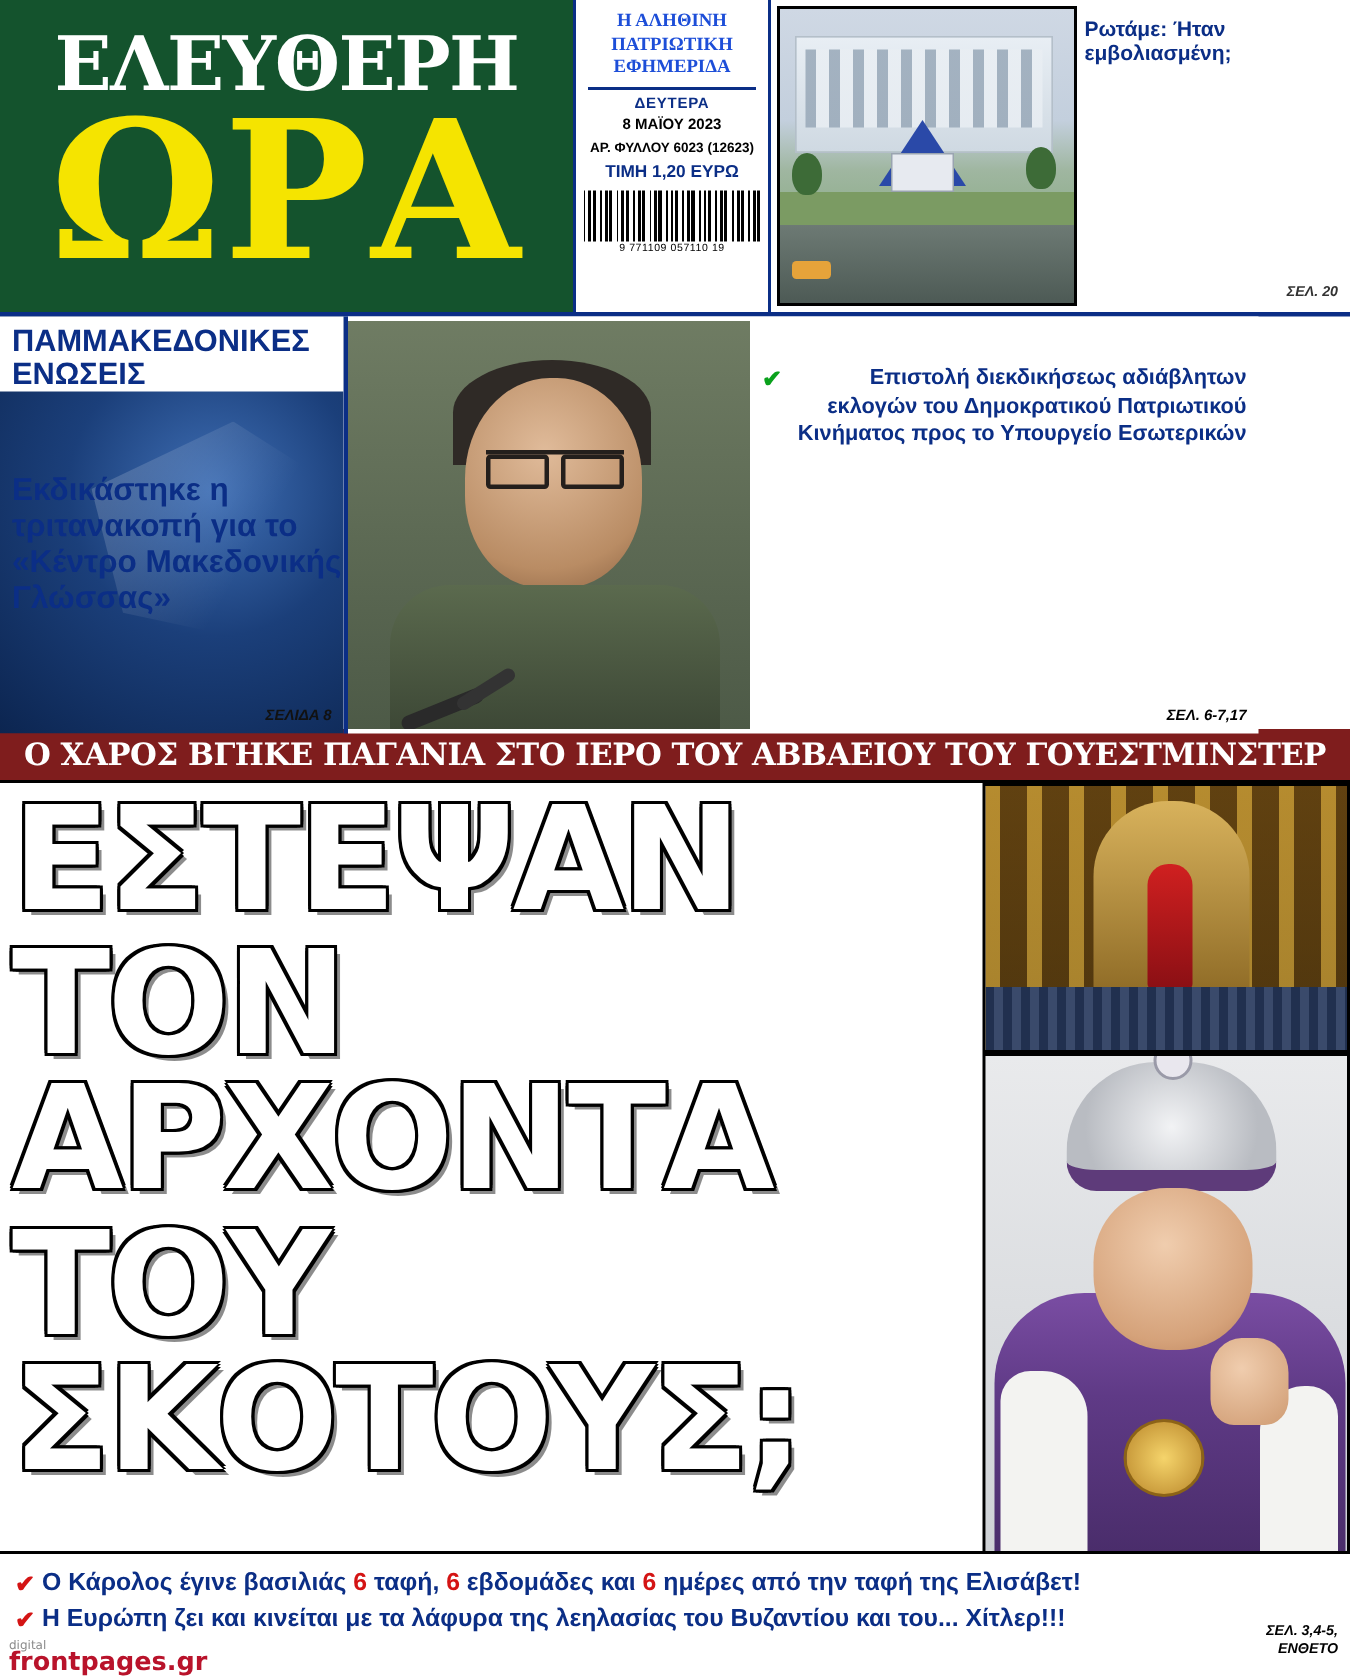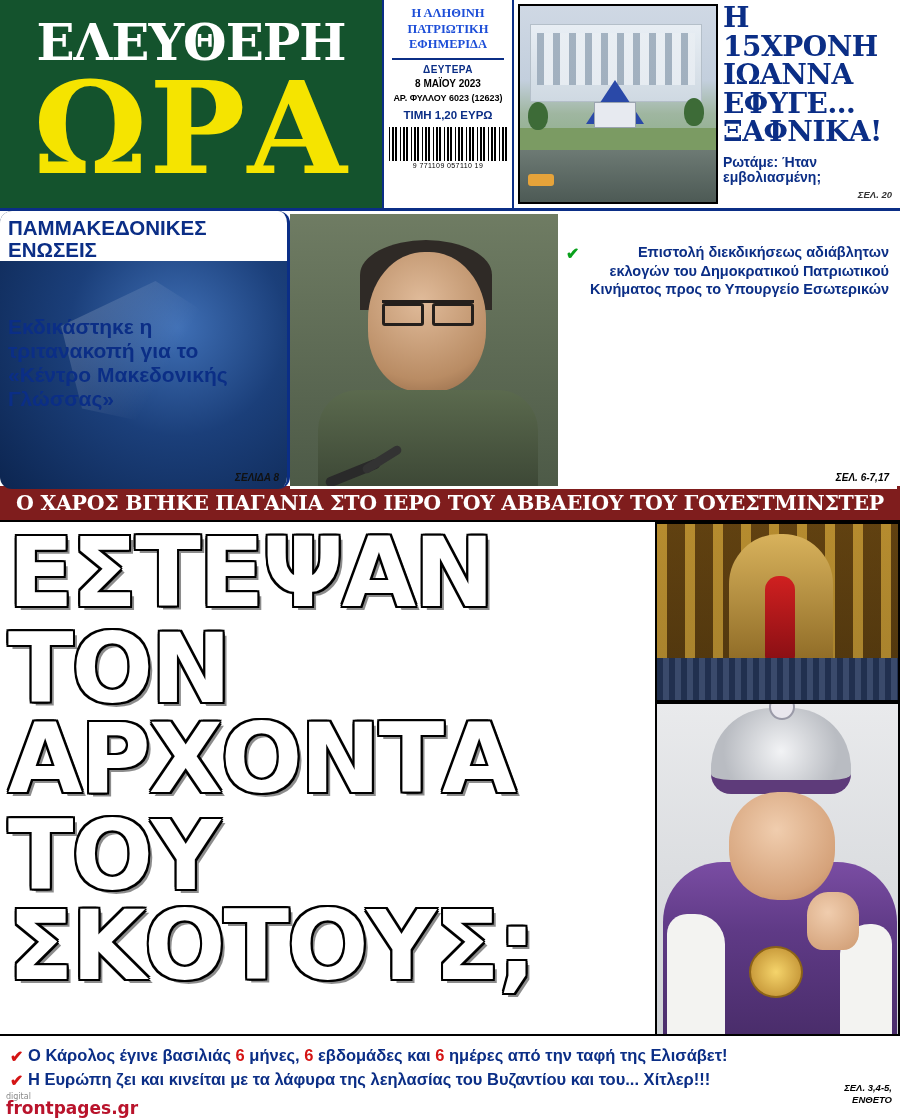--- a/index.html
+++ b/index.html
@@ -125,23 +125,22 @@
   }
   .tr-page {
     position: absolute; right: 6px; bottom: 8px; font-size: 9.5px; font-weight: bold; color:#333;
     font-style: italic;
   }
 
   
   .row2 { display: flex; width: 900px; height: 278px; border-top: 3px solid #0b2e86; }
 
   .macedonia {
-    width: 290px; height: 278px; position: relative; overflow: hidden;
+    width: 232px; height: 278px; position: relative; overflow: hidden;
     border-right: 3px solid #0b2e86;
-    border-radius: 12px;
   }
   .mac-img {
     position: absolute; inset: 0;
     background:
       radial-gradient(circle at 62% 42%, #3f6fb5 0%, #1b3f7a 45%, #0c2550 100%);
   }
   .mac-img:after {
     content:""; position:absolute; left: 40px; top: 70px; width: 210px; height: 150px;
     background: linear-gradient(120deg, rgba(255,255,255,.25), rgba(255,255,255,0) 60%);
     clip-path: polygon(10% 30%, 55% 0, 100% 40%, 70% 100%, 20% 85%);
@@ -342,21 +341,20 @@
         <div class="bldg"></div>
         <div class="tent"></div>
         <div class="tent2"></div>
         <div class="grass"></div>
         <div class="road"></div>
         <div class="tree" style="left:8px;top:96px"></div>
         <div class="tree" style="left:164px;top:92px"></div>
         <div class="car"></div>
       </div>
       <div class="tr-headline">
-        <div class="h">Η 15ΧΡΟΝΗ ΙΩΑΝΝΑ ΕΦΥΓΕ... ΞΑΦΝΙΚΑ!</div>
         <div class="tr-sub">Ρωτάμε: Ήταν εμβολιασμένη;</div>
       </div>
       <div class="tr-page">ΣΕΛ. 20</div>
     </div>
   </div>
 
   <div class="row2">
 
     <div class="macedonia">
       <div class="mac-img"></div>
@@ -409,21 +407,21 @@
       <div class="gold"></div>
       <div class="crown"></div>
       <div class="face"></div>
       <div class="hand"></div>
     </div>
   </div>
 
   <div class="footer">
     <div class="f-line">
       <span class="check">✔</span>
-      <span>Ο Κάρολος έγινε βασιλιάς </span><span class="red">6</span><span> μήνες, </span><span class="red">6</span><span> εβδομάδες και </span><span class="red">6</span><span> ημέρες από την ταφή της Ελισάβετ!</span>
+      <span>Ο Κάρολος έγινε βασιλιάς </span><span class="red">6</span><span> ταφή, </span><span class="red">6</span><span> εβδομάδες και </span><span class="red">6</span><span> ημέρες από την ταφή της Ελισάβετ!</span>
     </div>
     <div class="f-line">
       <span class="check">✔</span>
       <span>Η Ευρώπη ζει και κινείται με τα λάφυρα της λεηλασίας του Βυζαντίου και του... Χίτλερ!!!</span>
     </div>
     <div class="f-page">
       <div>ΣΕΛ. 3,4-5,</div>
       <div>ΕΝΘΕΤΟ</div>
     </div>
     <div class="wm">

